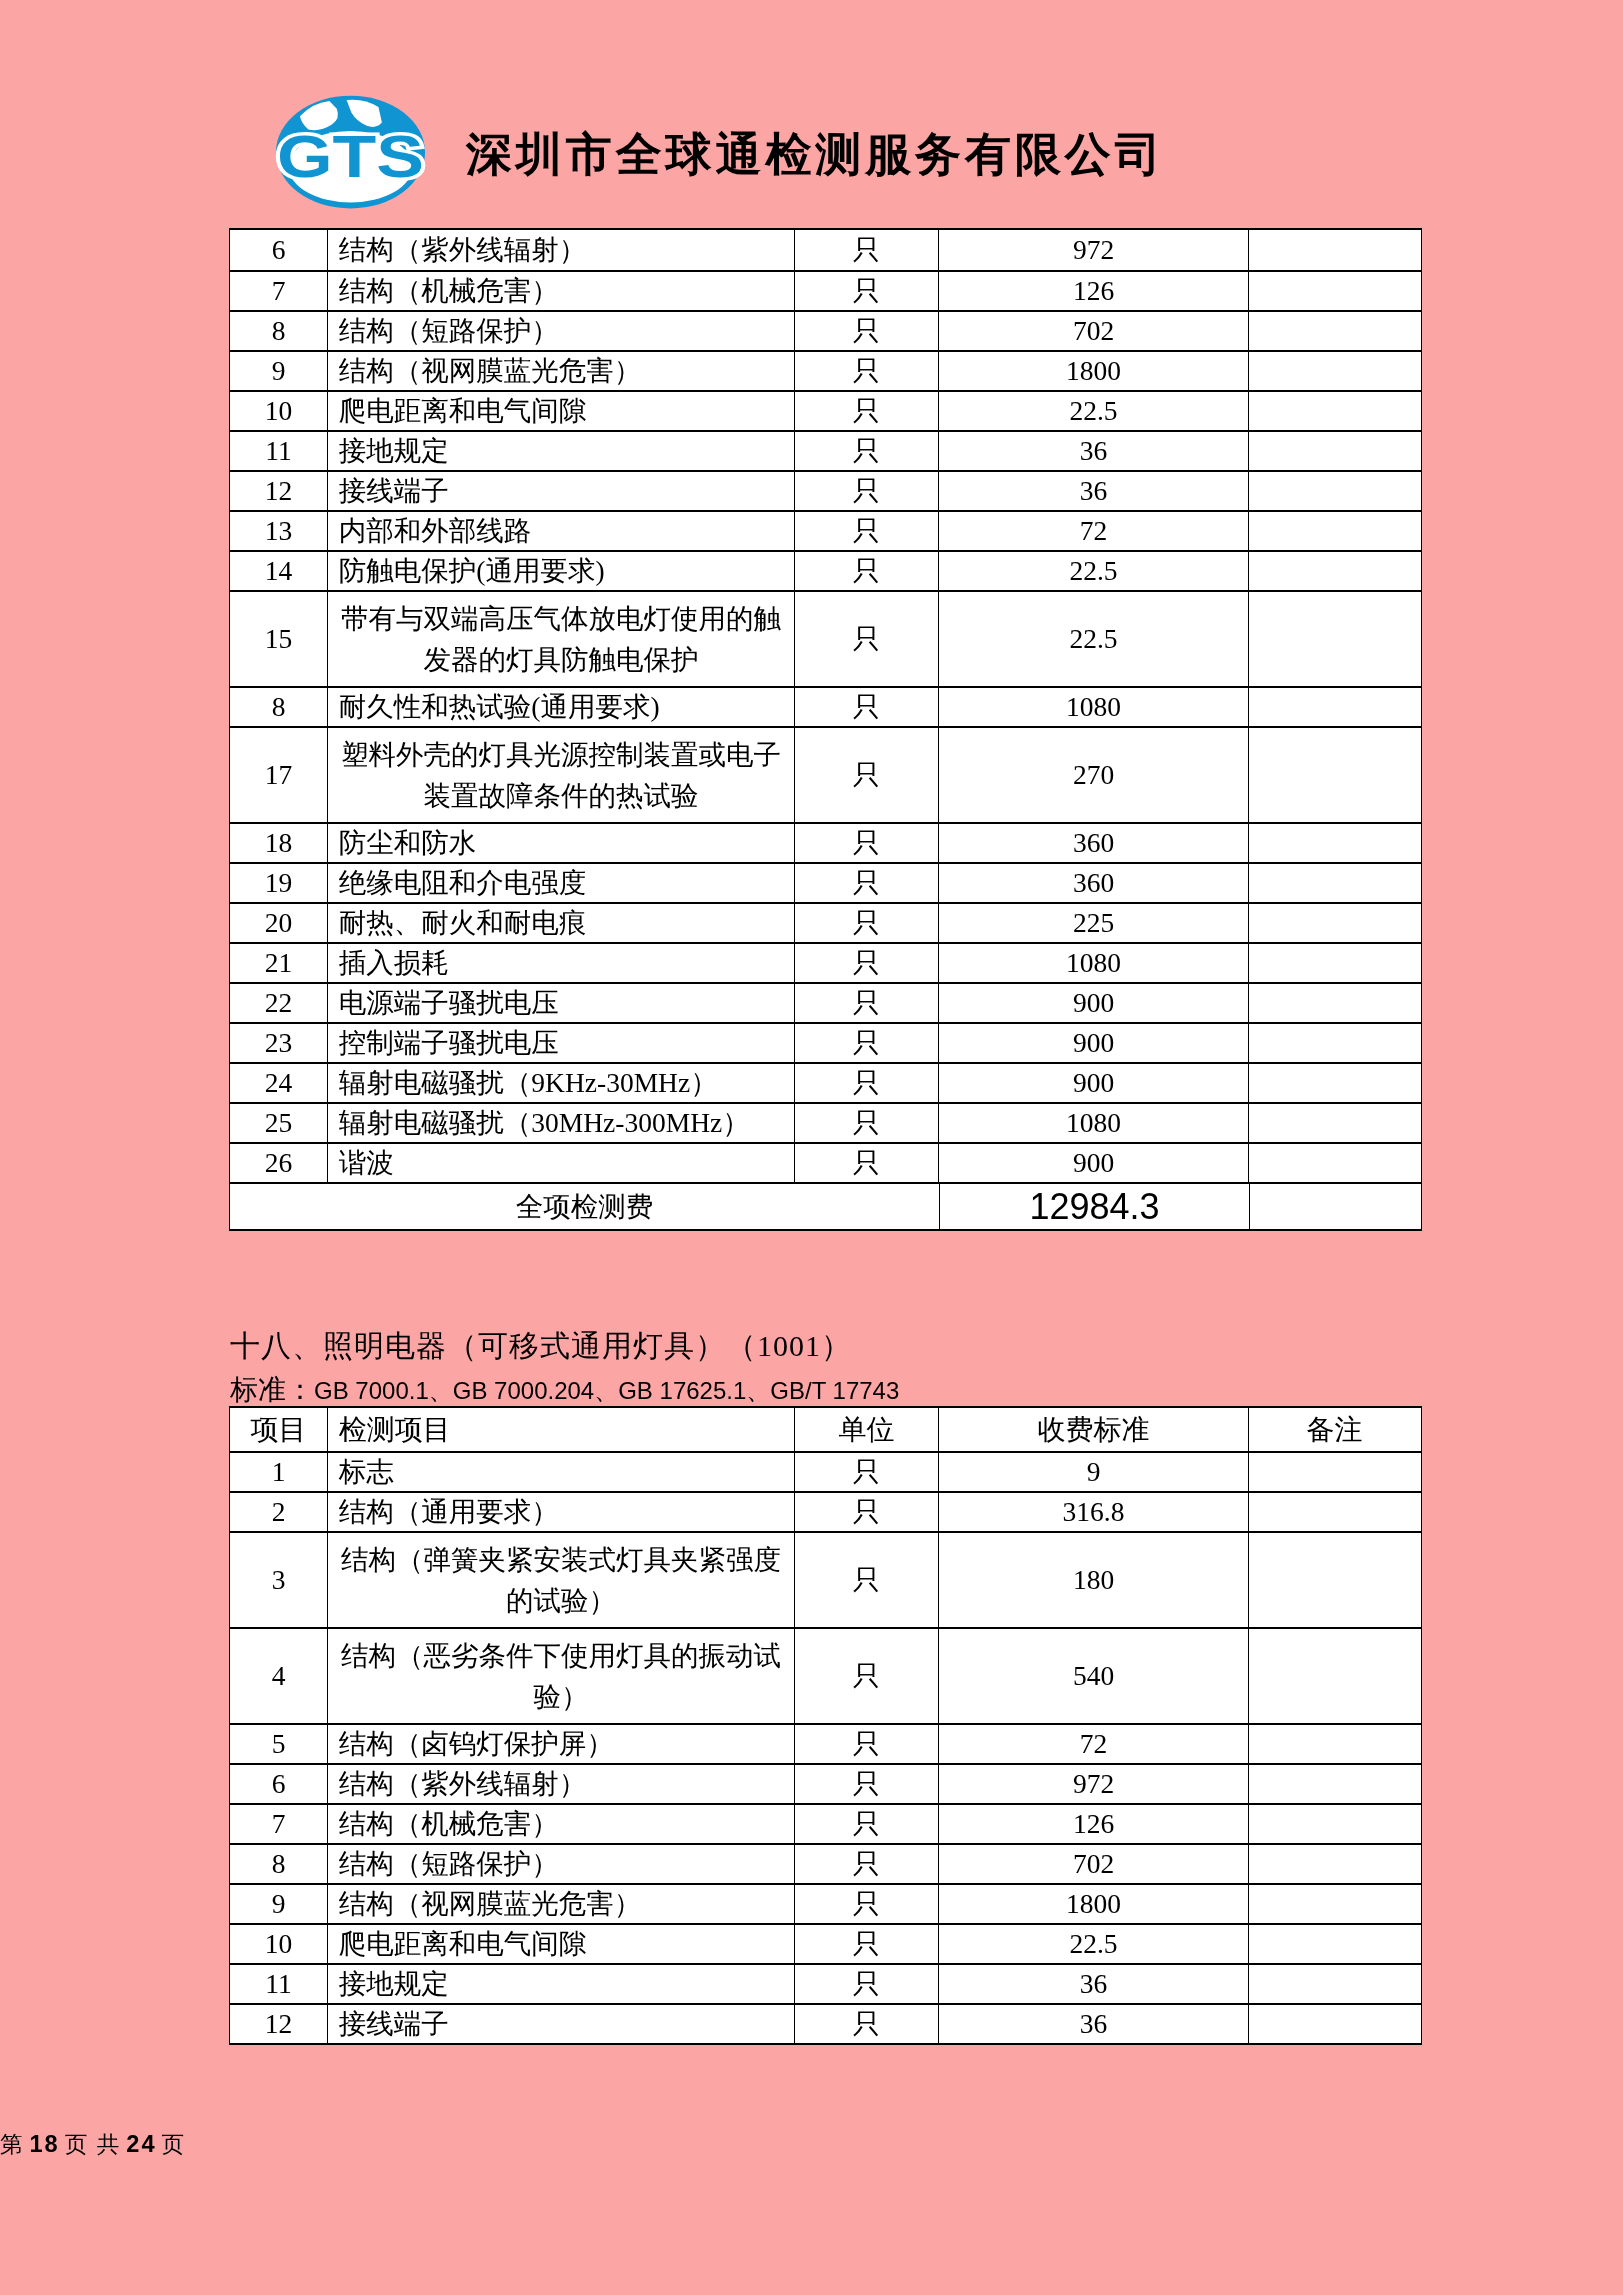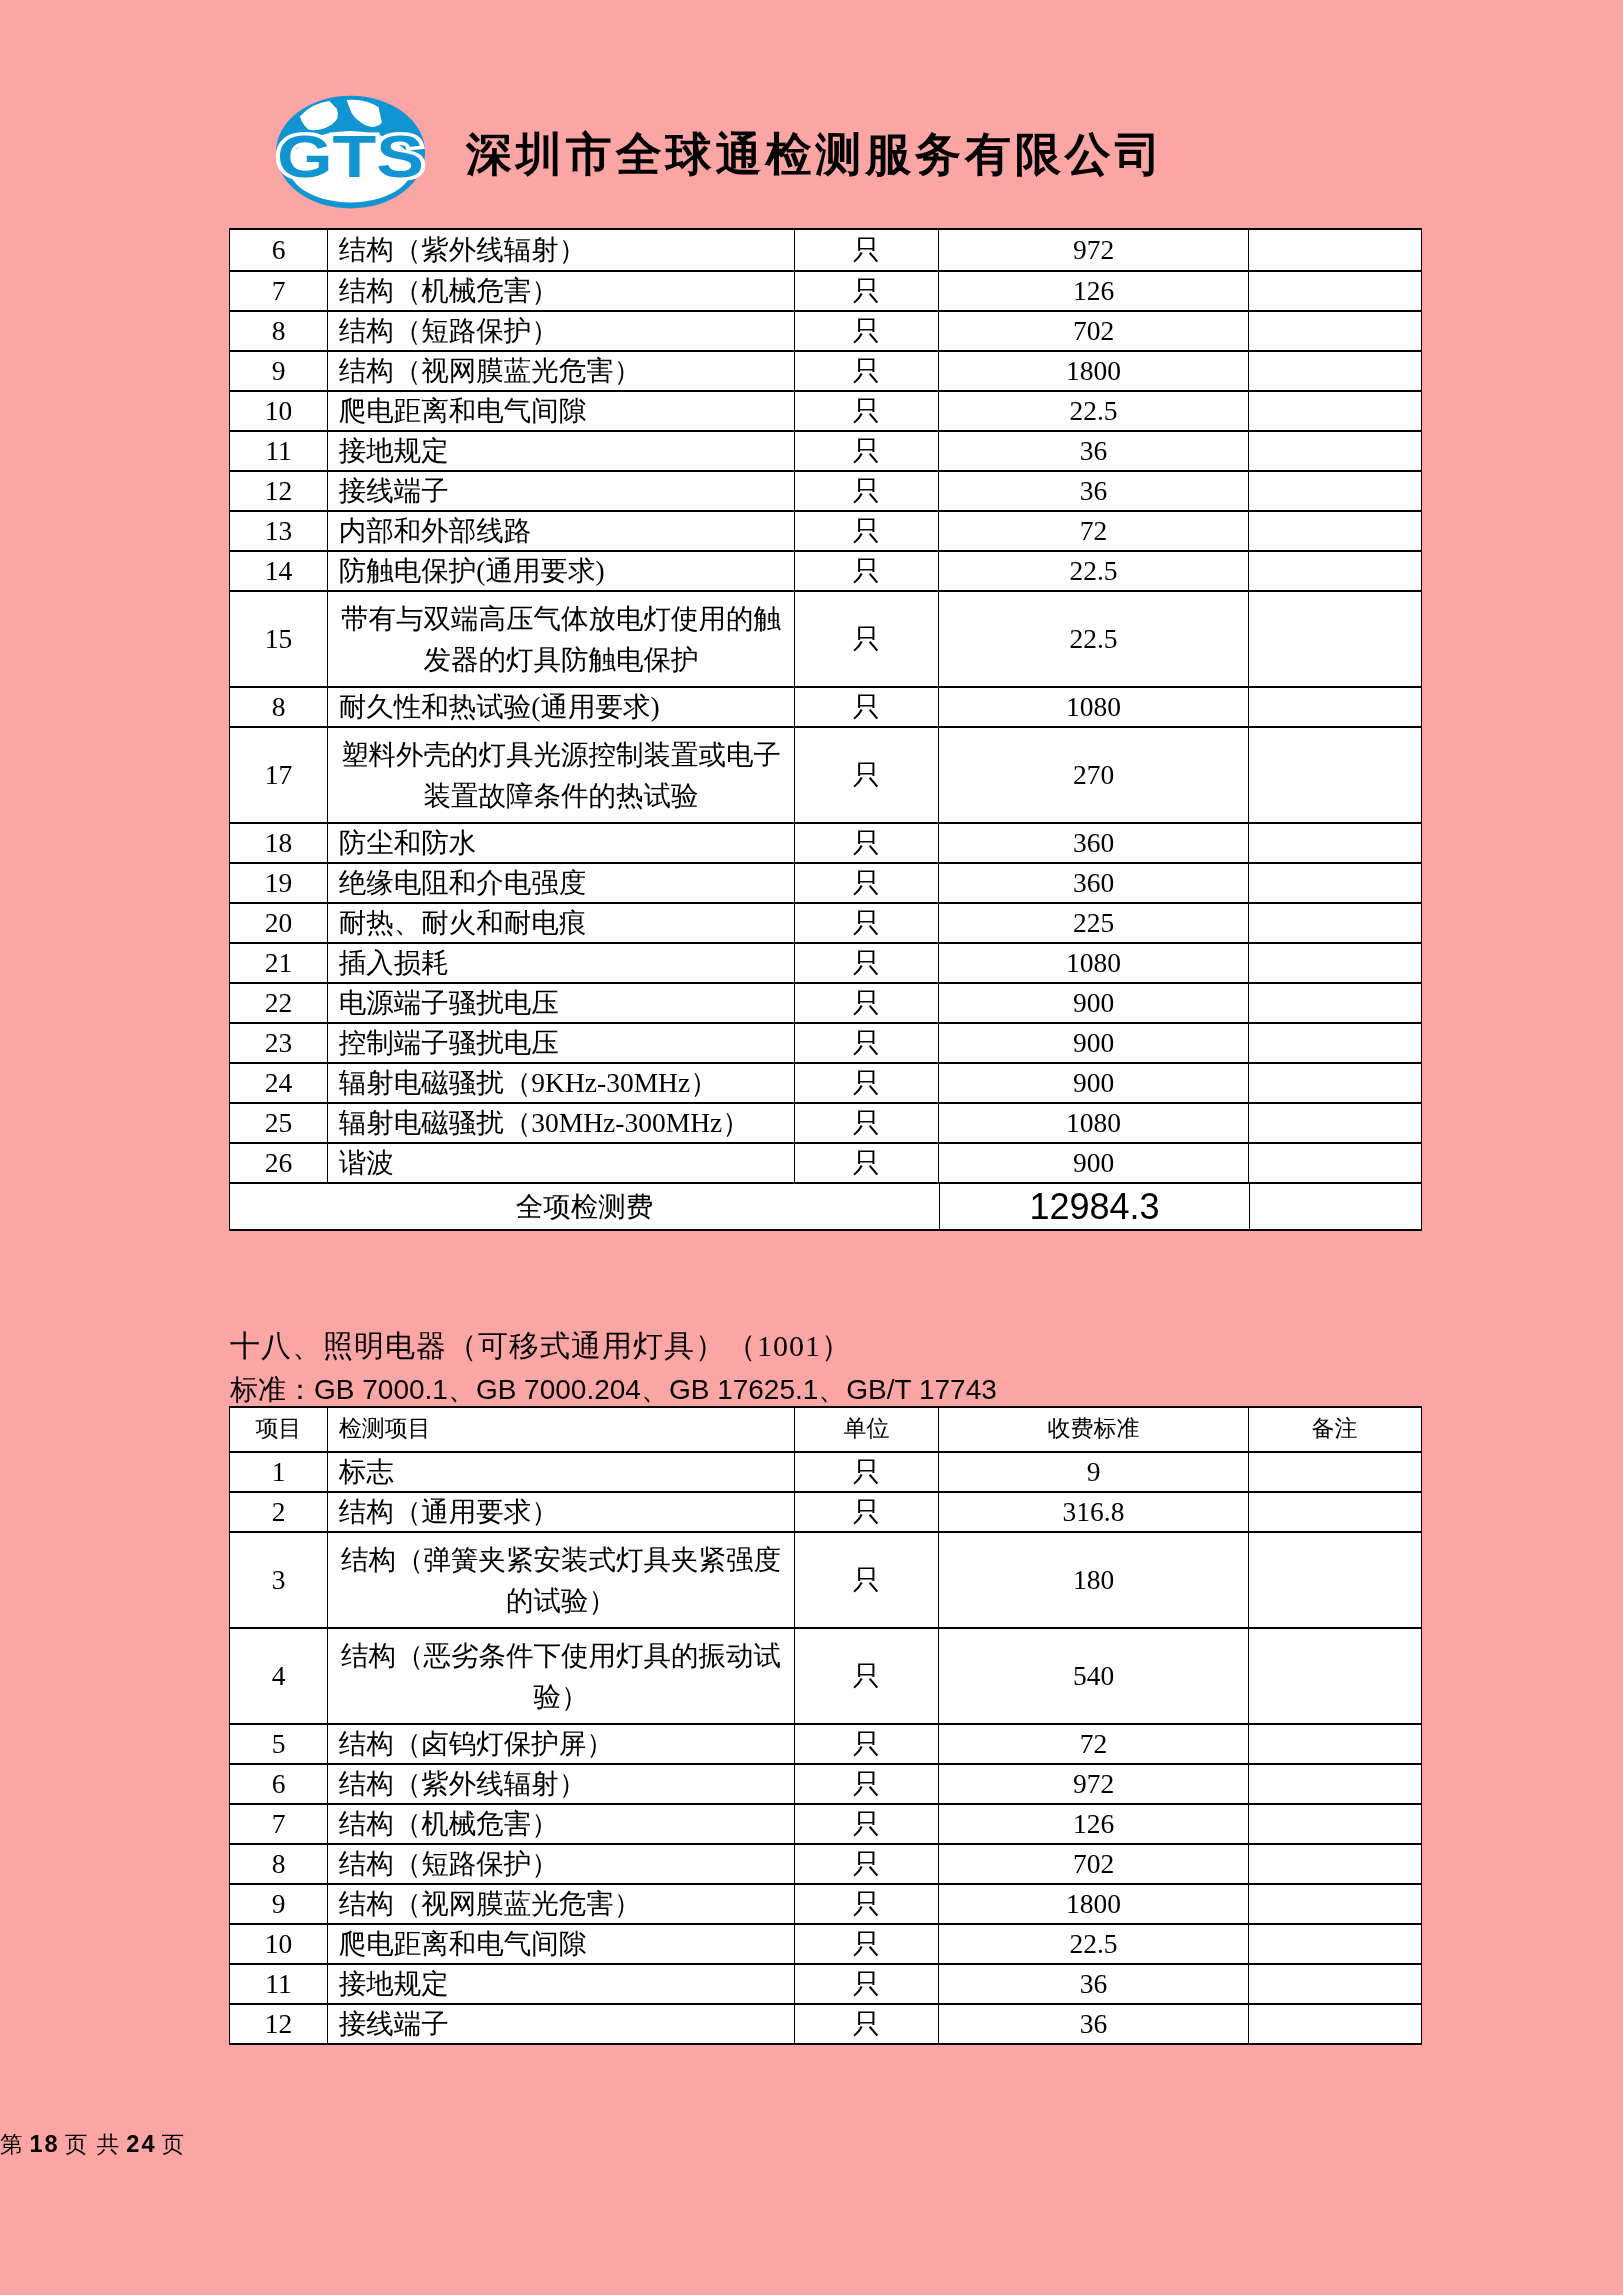--- a/index.html
+++ b/index.html
@@ -37,33 +37,33 @@
     box-sizing:border-box;display:flex;align-items:center;justify-content:center;
     font-size:27.5px;line-height:1.5;border-left:1.5px solid #000;
   }
   .cell:first-child{border-left:none;}
   .c-no{width:97px;}
   .c-item{width:467px;justify-content:flex-start;text-align:center;padding:2.9px 10.8px;}
   .c-unit{width:144px;}
   .c-fee{width:310px;}
   .c-note{width:172px;}
   .c-merged{width:709px;}
-  .hdr .cell{font-size:23px;}
+  .hdr .cell{font-size:28px;}
   .sans{font-family:"Liberation Sans", sans-serif;}
   .total-fee{font-family:"Liberation Sans", sans-serif;font-size:36px;}
   
   .section-title{
     position:absolute;left:230px;top:1326px;
     font-size:30px;letter-spacing:1px;white-space:nowrap;
   }
   .standard-line{
     position:absolute;left:230px;top:1371px;
     font-size:28px;white-space:nowrap;
   }
-  .standard-line .sans{font-size:28px;}
+  .standard-line .sans{font-size:24px;}
   
   .footer{
     position:absolute;left:0;top:2129px;width:100%;
     text-align:left;font-size:22.6px;letter-spacing:2px;
   }
   .footer .num{font-family:"Liberation Sans", sans-serif;font-weight:700;font-size:23.6px;padding:0 4.9px;}
 </style>
 </head>
 <body>
 

